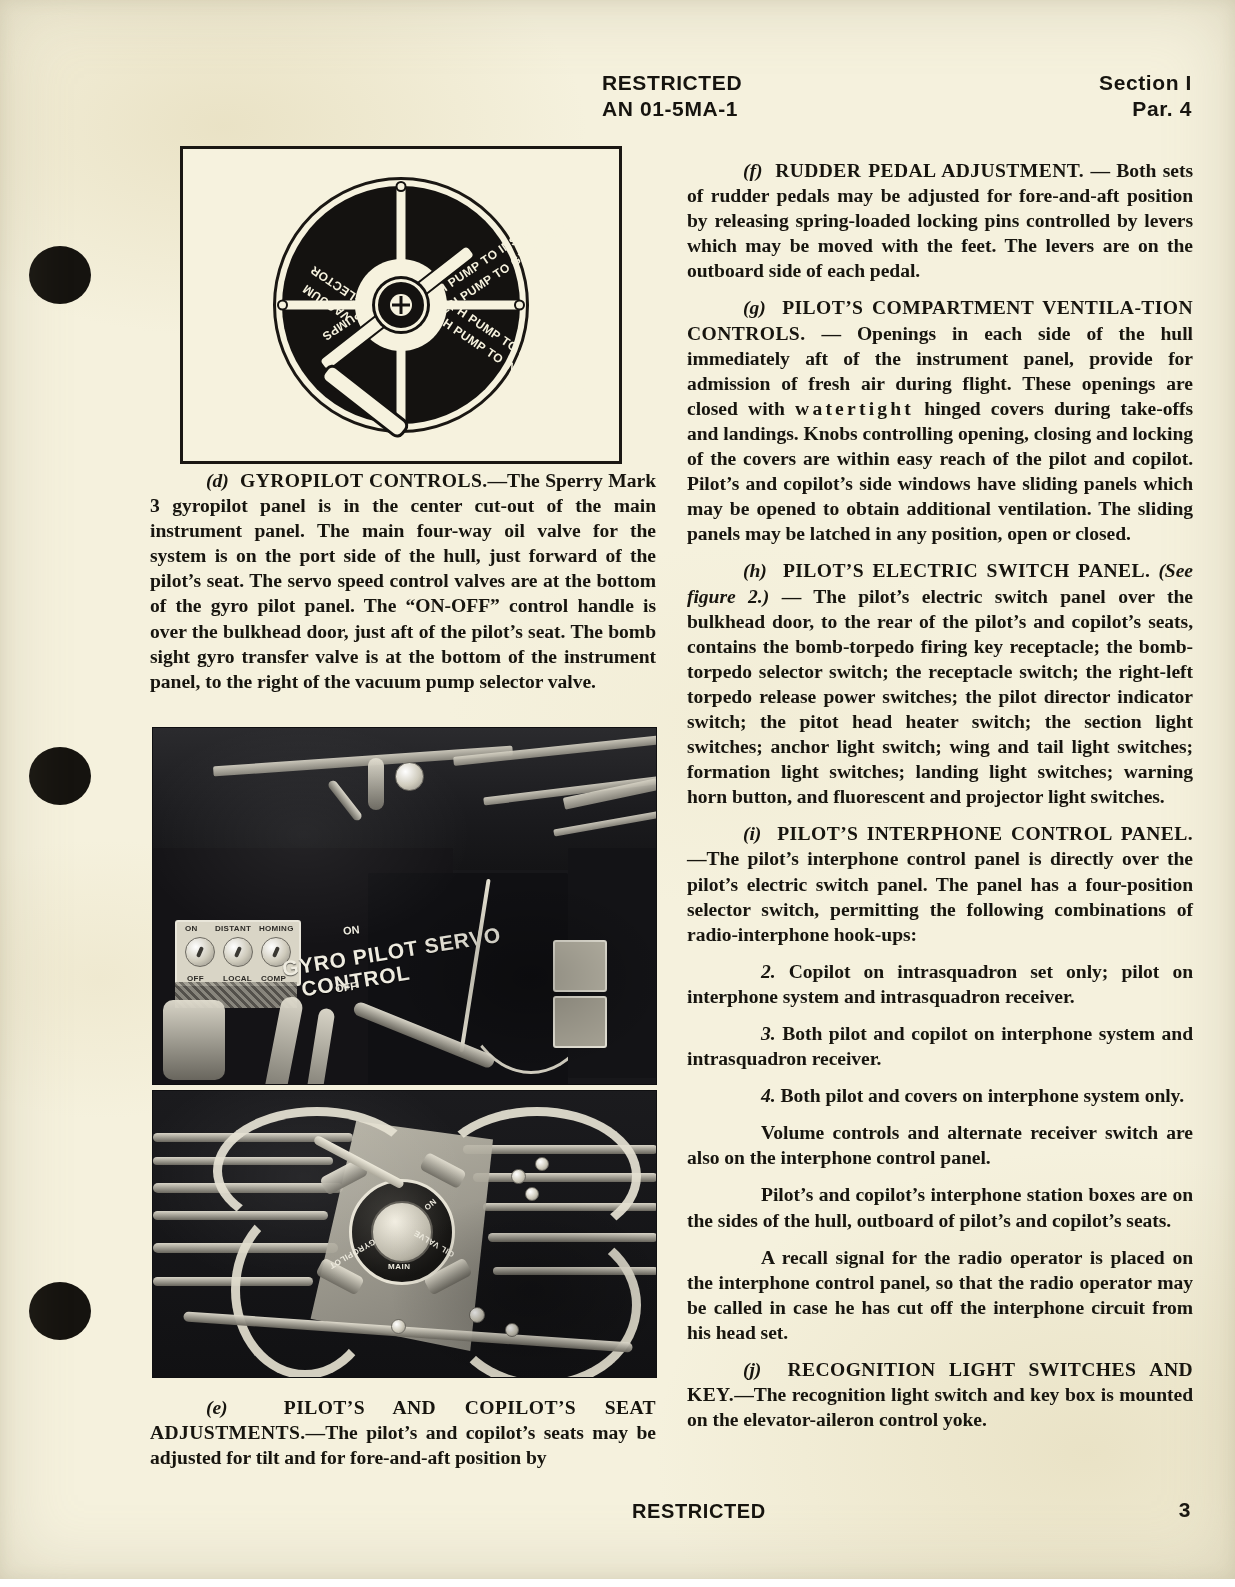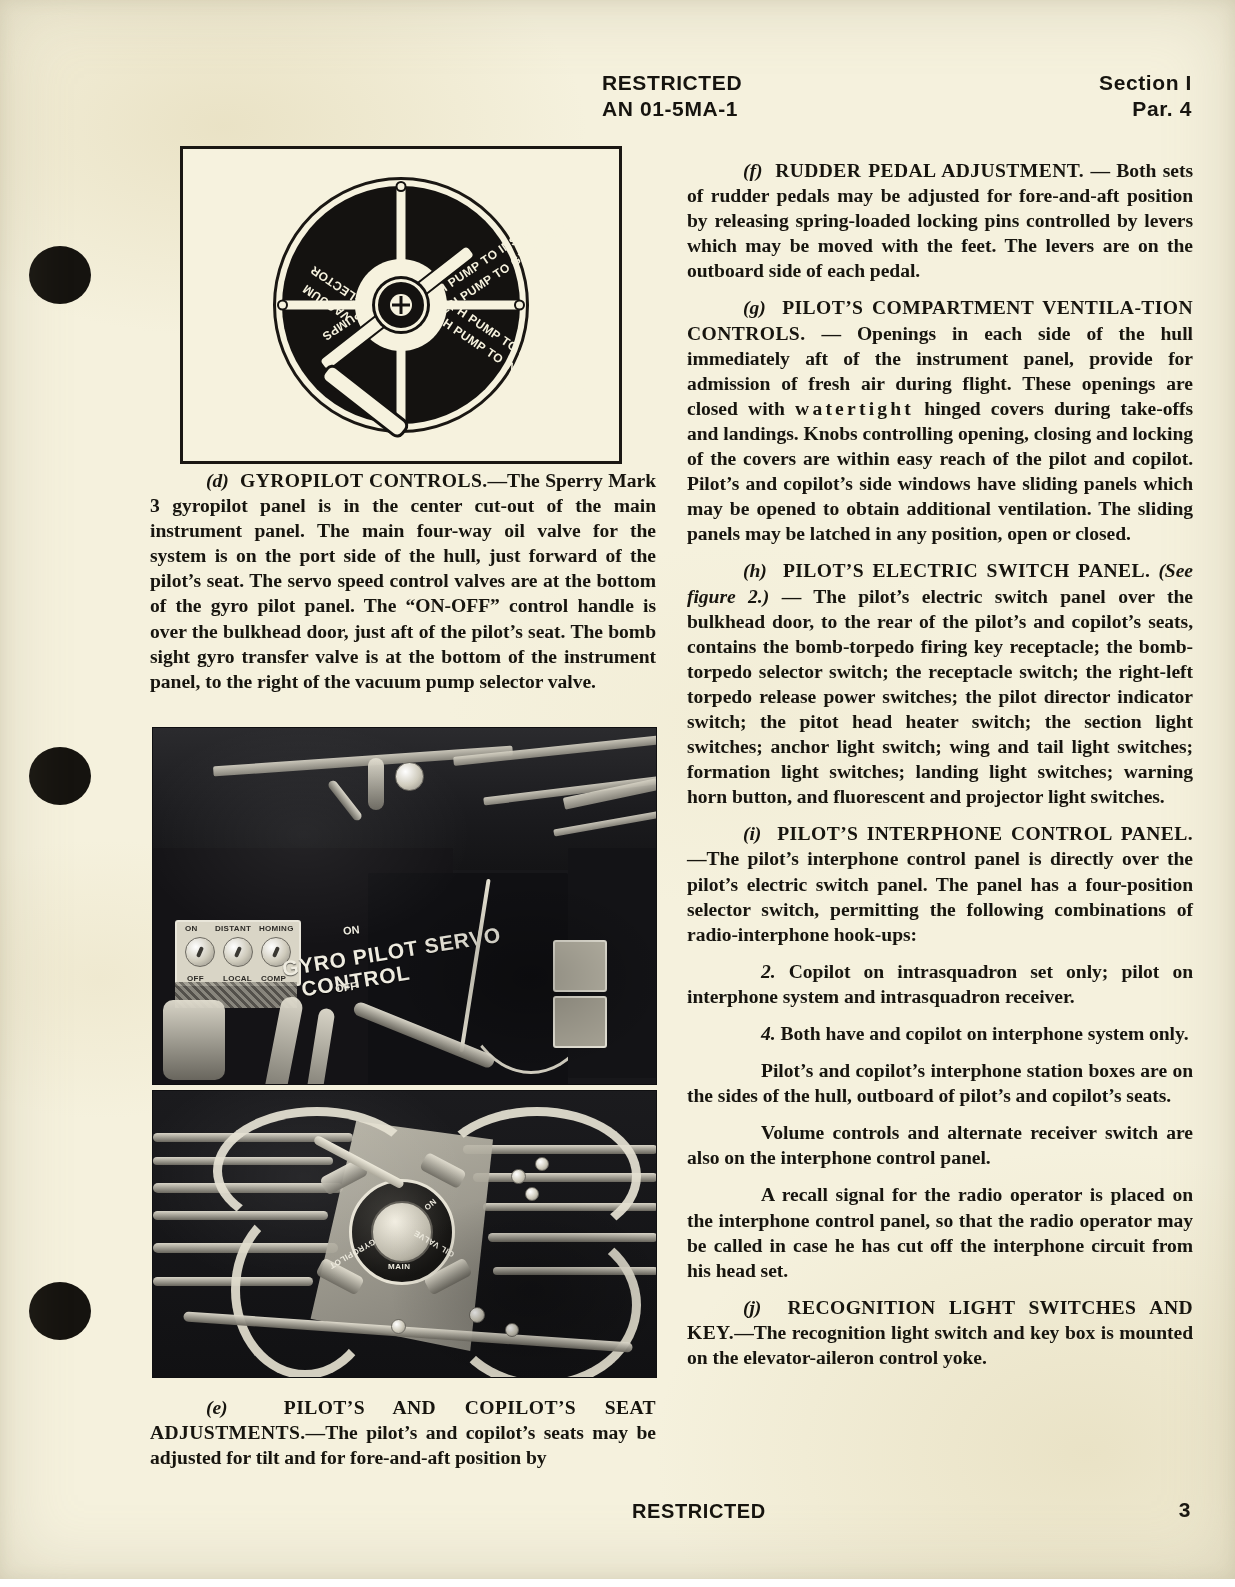--- a/index.html
+++ b/index.html
@@ -504,26 +504,27 @@
 
     <p class="body gap"><span class="ind"></span><span class="lead">(g)</span>&nbsp; <span class="caps">PILOT’S COMPARTMENT VENTILA-</span><span class="caps">TION CONTROLS.</span> <span>—</span> <span>Openings in each side of the hull immediately aft of the instrument panel, provide for admission of fresh air during flight. These openings are closed with</span> <span class="spaced-out">watertight</span> <span>hinged covers during take-offs and landings. Knobs controlling opening, closing and locking of the covers are within easy reach of the pilot and copilot. Pilot’s and copilot’s side windows have sliding panels which may be opened to obtain additional ventilation. The sliding panels may be latched in any position, open or closed.</span></p>
 
     <p class="body gap"><span class="ind"></span><span class="lead">(h)</span>&nbsp; <span class="caps">PILOT’S ELECTRIC SWITCH PANEL.</span> <span class="lead">(See figure 2.)</span> <span>—</span> <span>The pilot’s electric switch panel over the bulkhead door, to the rear of the pilot’s and copilot’s seats, contains the bomb-torpedo firing key receptacle; the bomb-torpedo selector switch; the receptacle switch; the right-left torpedo release power switches; the pilot director indicator switch; the pitot head heater switch; the section light switches; anchor light switch; wing and tail light switches; formation light switches; landing light switches; warning horn button, and fluorescent and projector light switches.</span></p>
 
     <p class="body gap"><span class="ind"></span><span class="lead">(i)</span>&nbsp; <span class="caps">PILOT’S INTERPHONE CONTROL</span> <span class="caps">PANEL.</span><span>—</span><span>The pilot’s interphone control panel is directly over the pilot’s electric switch panel. The panel has a four-position selector switch, permitting the following combinations of radio-interphone hook-ups:</span></p>
 
 
     <p class="body gap"><span class="ind-num"></span><span class="lead">2.</span> <span>Copilot on intrasquadron set only; pilot on interphone system and intrasquadron receiver.</span></p>
 
-
-    <p class="body gap"><span class="ind-num"></span><span class="lead">4.</span> <span>Both have and copilot on interphone system only.</span></p>
+    <p class="body gap"><span class="ind-num"></span><span class="lead">3.</span> <span>Both pilot and copilot on interphone system and intrasquadron receiver.</span></p>
+
+    <p class="body gap"><span class="ind-num"></span><span class="lead">4.</span> <span>Both pilot and covers on interphone system only.</span></p>
+
+    <p class="body gap"><span class="ind-num"></span><span>Volume controls and alternate receiver switch are also on the interphone control panel.</span></p>
 
     <p class="body gap"><span class="ind-num"></span><span>Pilot’s and copilot’s interphone station boxes are on the sides of the hull, outboard of pilot’s and copilot’s seats.</span></p>
-
-    <p class="body gap"><span class="ind-num"></span><span>Volume controls and alternate receiver switch are also on the interphone control panel.</span></p>
 
     <p class="body gap"><span class="ind-num"></span><span>A recall signal for the radio operator is placed on the interphone control panel, so that the radio operator may be called in case he has cut off the interphone circuit from his head set.</span></p>
 
     <p class="body gap"><span class="ind"></span><span class="lead">(j)</span>&nbsp; <span class="caps">RECOGNITION LIGHT SWITCHES</span> <span class="caps">AND KEY.</span><span>—</span><span>The recognition light switch and key box is mounted on the elevator-aileron control yoke.</span></p>
   </div>
 
   <div class="footer-text" id="footer-restricted">RESTRICTED</div>
   <div class="footer-text" id="footer-pageno">3</div>
 
   <div class="edge-shade"></div>

